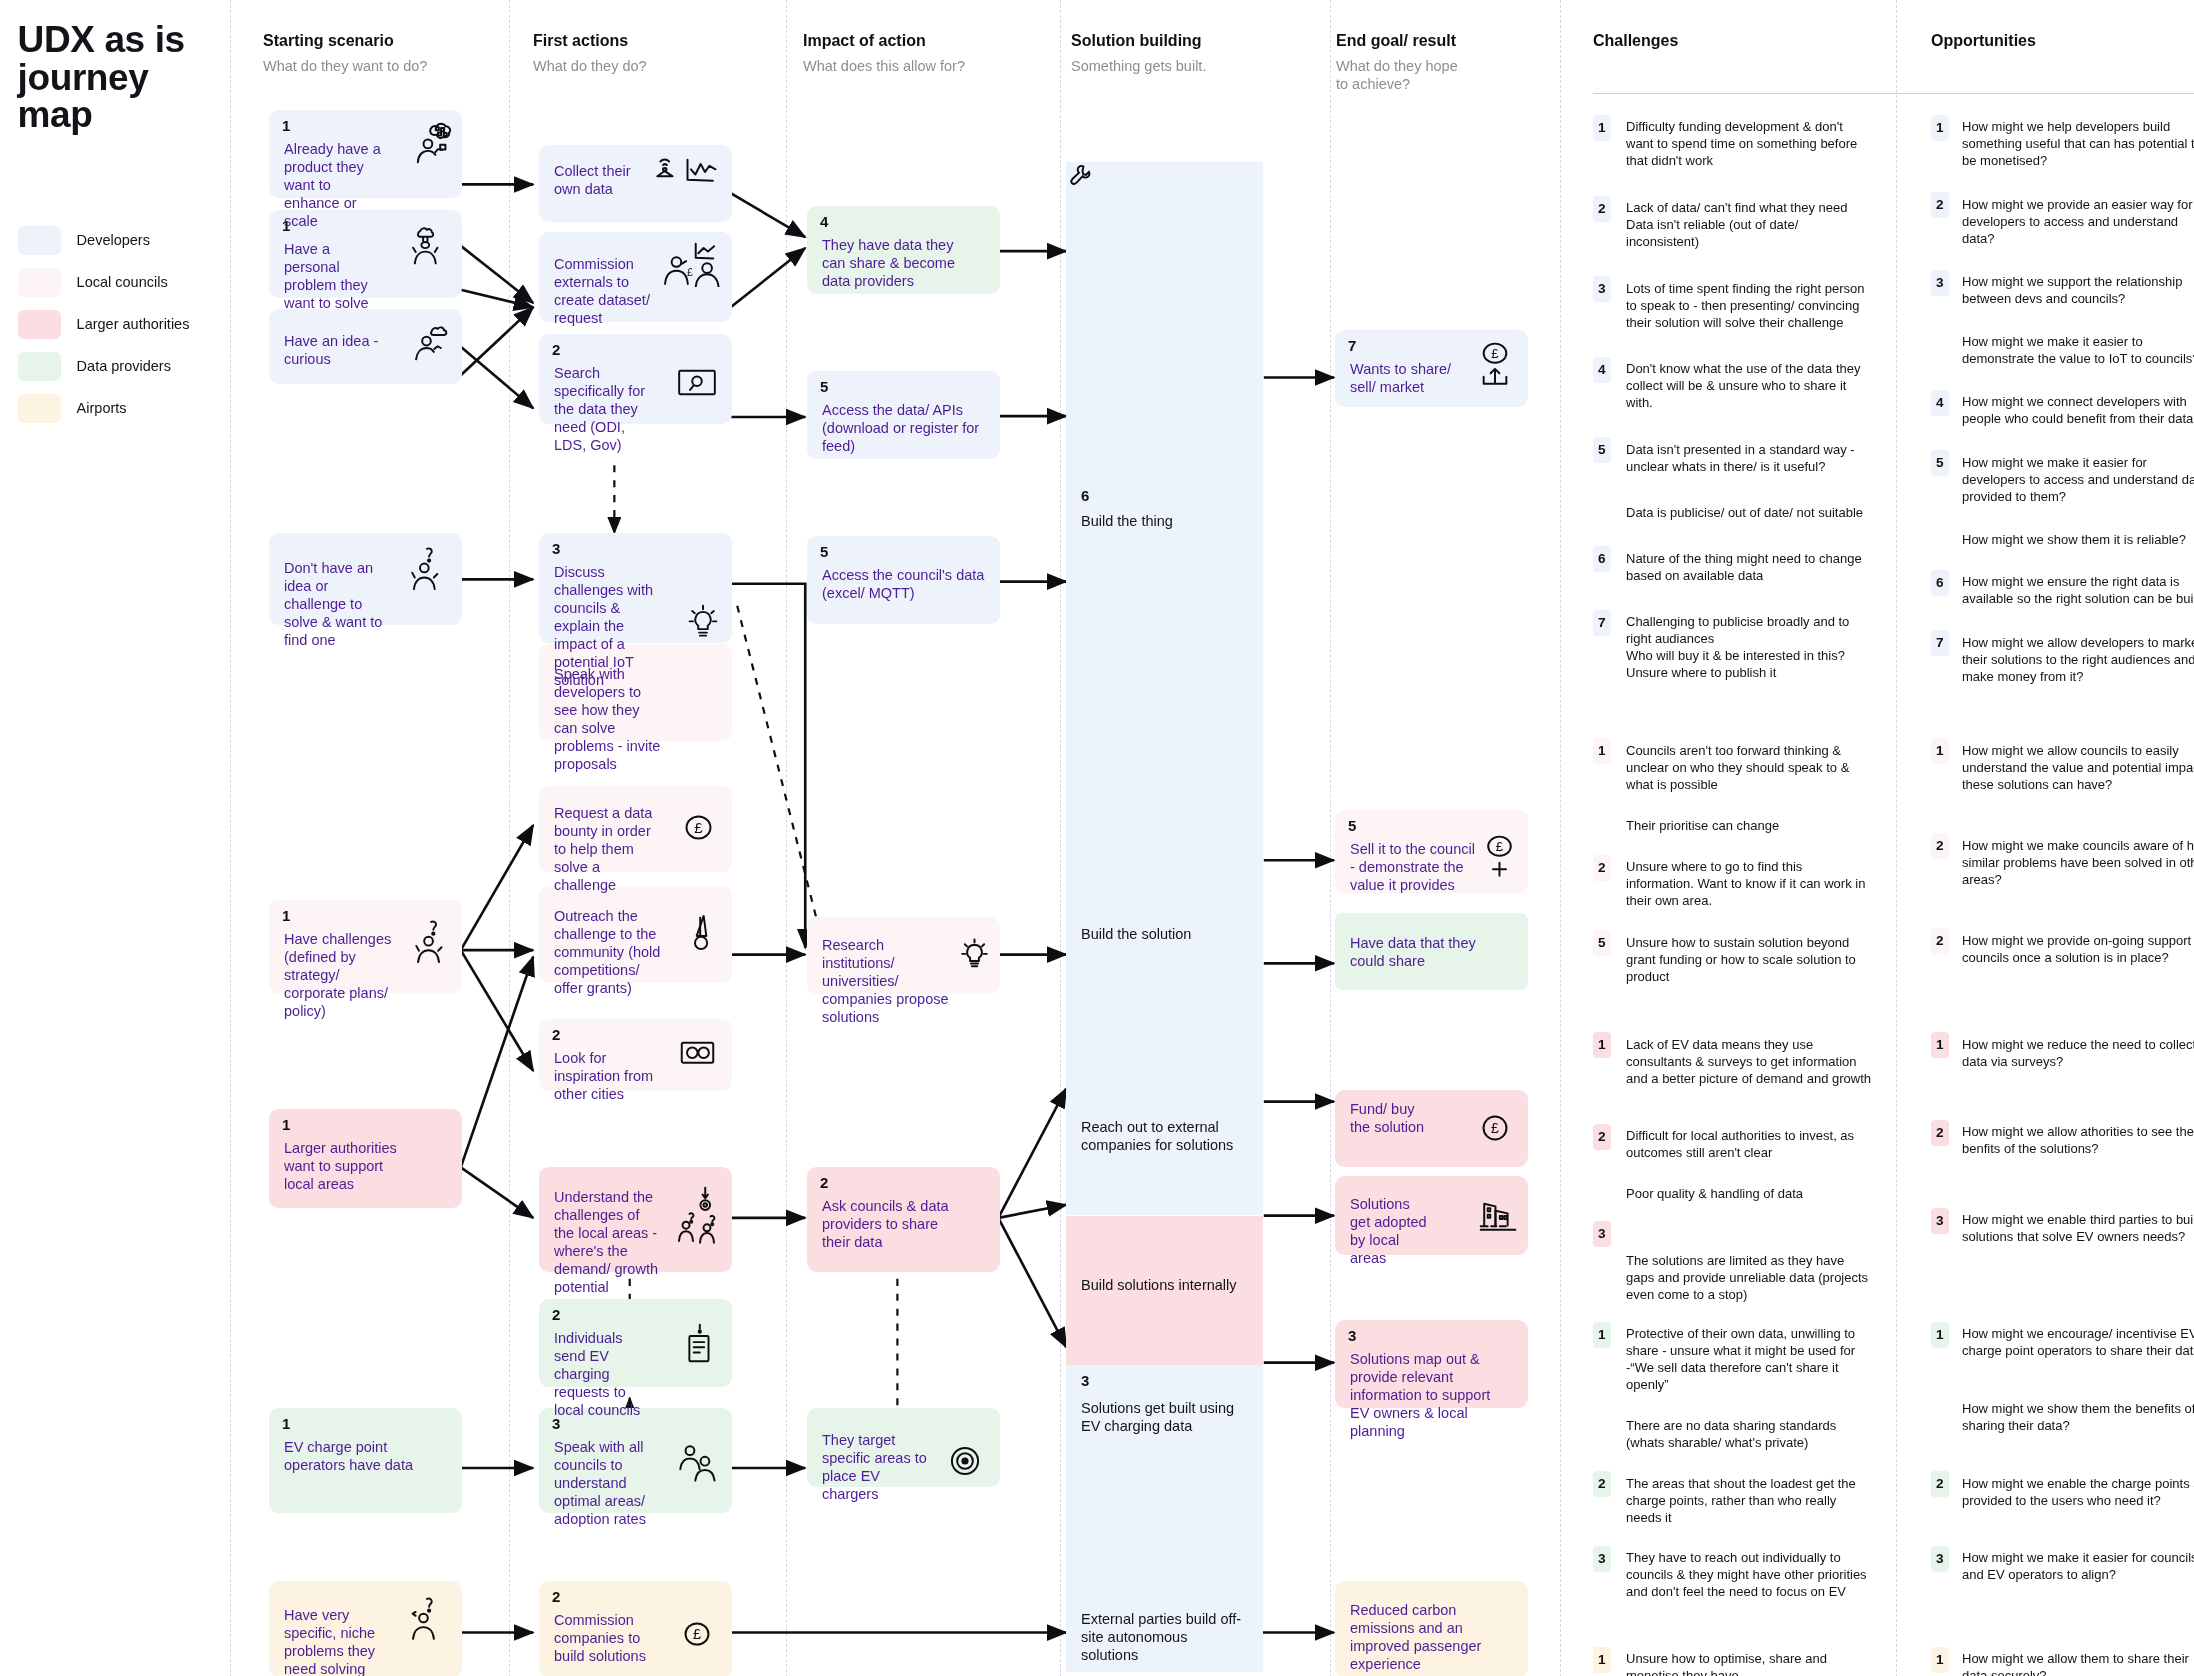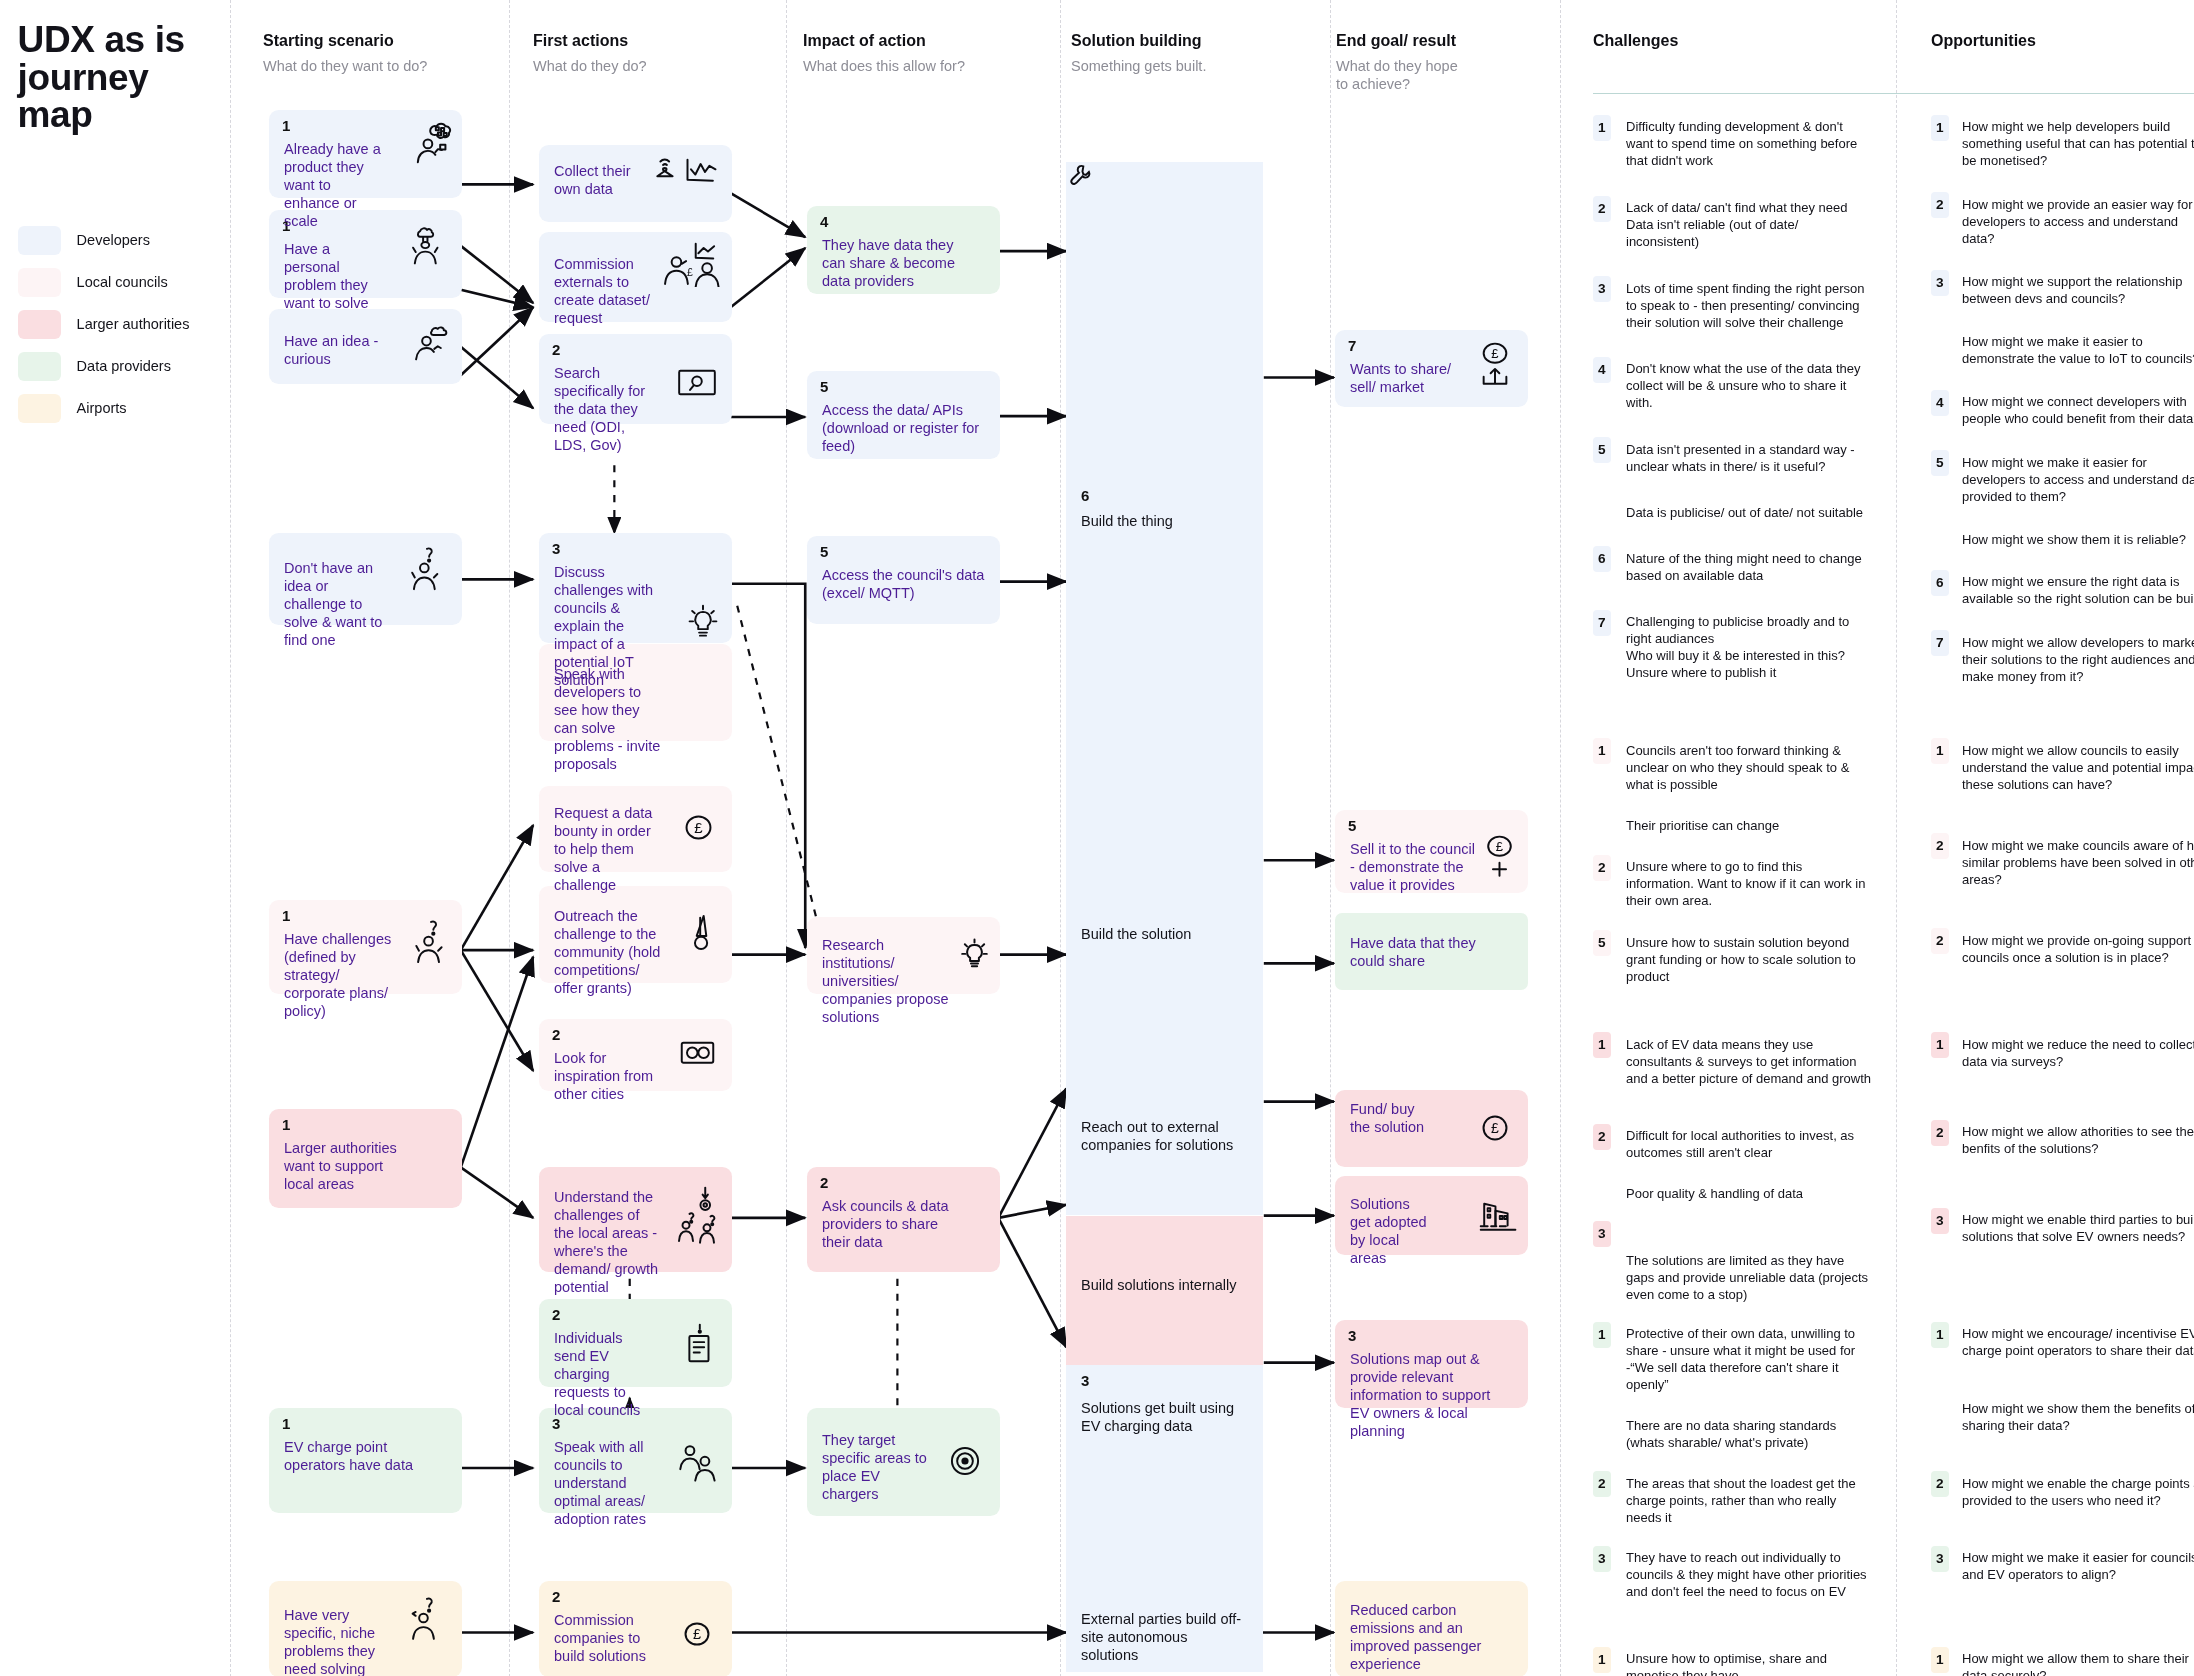--- a/index.html
+++ b/index.html
@@ -473,21 +473,21 @@
         <path d="M33 5v7M11 16l5 5M55 16l-5 5M5 38h7M54 38h7"></path>
       </svg>
     </span>
   </div>
 
   <div class="card c-auth pad-num" style="left:807px;top:1167px;width:193px;height:105px;">
     <div class="num">2</div>
     <div class="body" style="width:132px;">Ask councils &amp; data providers to share their data</div>
   </div>
 
-  <div class="card c-data" style="left:807px;top:1408px;width:193px;height:108px;padding-top:24px;">
+  <div class="card c-data" style="left:807px;top:1408px;width:193px;height:79px;padding-top:24px;">
     <div class="body" style="width:110px;">They target specific areas to place EV chargers</div>
     <span class="ic icon" style="right:17.6px;top:36px;">
       <svg width="34" height="34" viewBox="0 0 78 78" stroke="#0d0d12" stroke-width="4.5" fill="none">
         <circle cx="39" cy="39" r="30"></circle>
           <circle cx="39" cy="39" r="18"></circle>
           <circle cx="39" cy="39" r="6" fill="#0d0d12"></circle>
       </svg>
     </span>
   </div>
 

